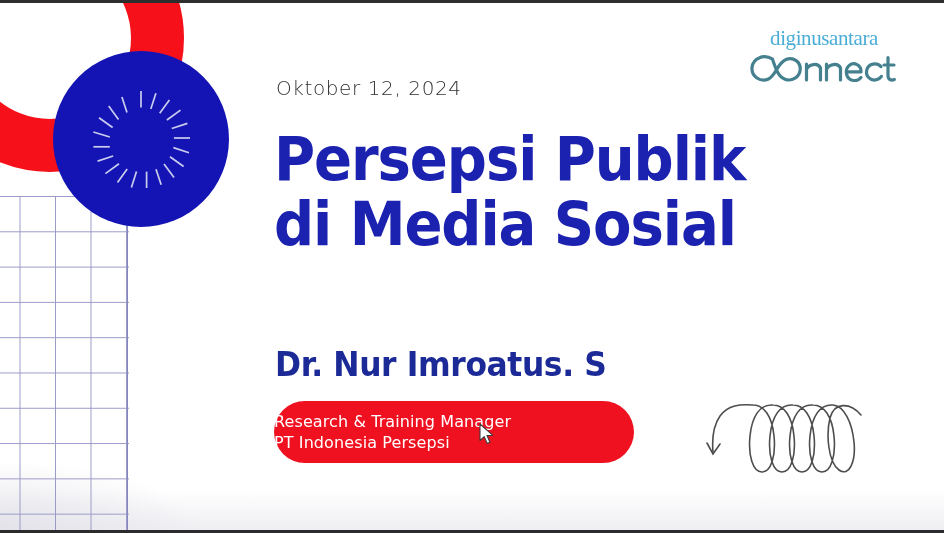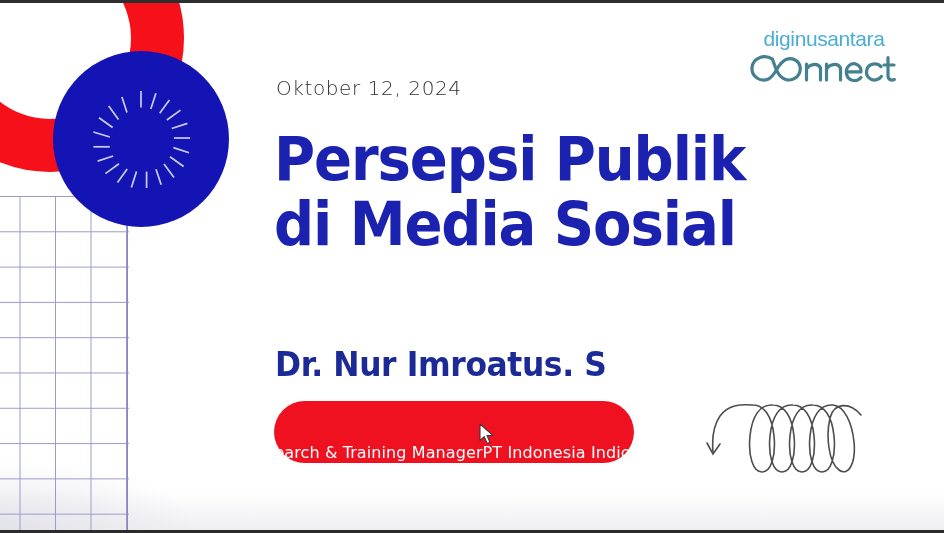--- a/index.html
+++ b/index.html
@@ -114,21 +114,21 @@
 
   
   .logo {
     position: absolute;
     right: 44px;
     top: 28px;
     z-index: 20;
     text-align: center;
   }
   .logo-word-top {
-    font-family: Liberation Sans, sans-serif;
+    font-family: Liberation Serif, serif;
     font-size: 21px;
     letter-spacing: -0.4px;
     color: #4aadd6;
     line-height: 1;
     font-weight: 400;
   }
   .logo-word-bottom {
     position: relative;
     margin-top: 1px;
     height: 36px;
@@ -183,22 +183,22 @@
 
   .role-pill {
     position: absolute;
     left: 274px;
     top: 401px;
     width: 360px;
     height: 62px;
     border-radius: 31px;
     background: #ef1120;
     display: flex;
-    flex-direction: row;
-    align-items: flex-end;
+    flex-direction: column;
+    align-items: flex-start;
     justify-content: center;
     z-index: 20;
   }
   .role-line {
     font-family: "DejaVu Sans", sans-serif;
     font-size: 16px;
     font-weight: 400;
     color: #ffffff;
     line-height: 1.33;
     letter-spacing: 0.1px;
@@ -289,21 +289,21 @@
 
   <div class="title">
     <span class="title-line">Persepsi Publik</span>
     <span class="title-line">di Media Sosial</span>
   </div>
 
   <div class="speaker">Dr. Nur Imroatus. S</div>
 
   <div class="role-pill">
     <span class="role-line">Research &amp; Training Manager</span>
-    <span class="role-line">PT Indonesia Indicator</span>
+    <span class="role-line">PT Indonesia Persepsi</span>
   </div>
 
   <svg class="deco-spiral" viewBox="0 0 165 90">
     <g fill="none" stroke="#4d4d4d" stroke-width="1.6" stroke-linecap="round">
       <path d="M161 19
                C150 6, 134 6, 130 22
                C126 38, 128 66, 139 74
                C149 81, 156 66, 154 46
                C152 26, 144 10, 133 9
                C120 8, 112 20, 110 40

